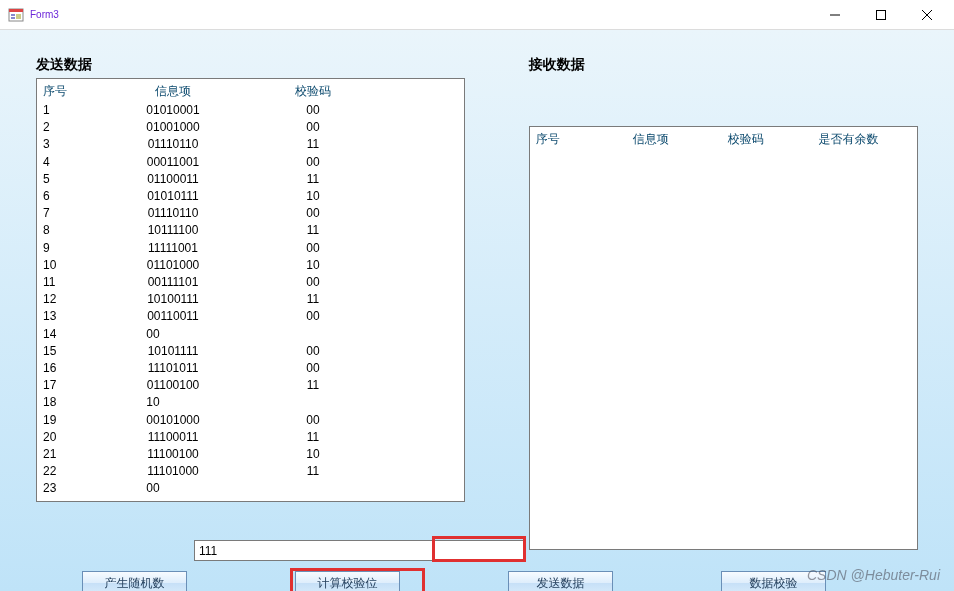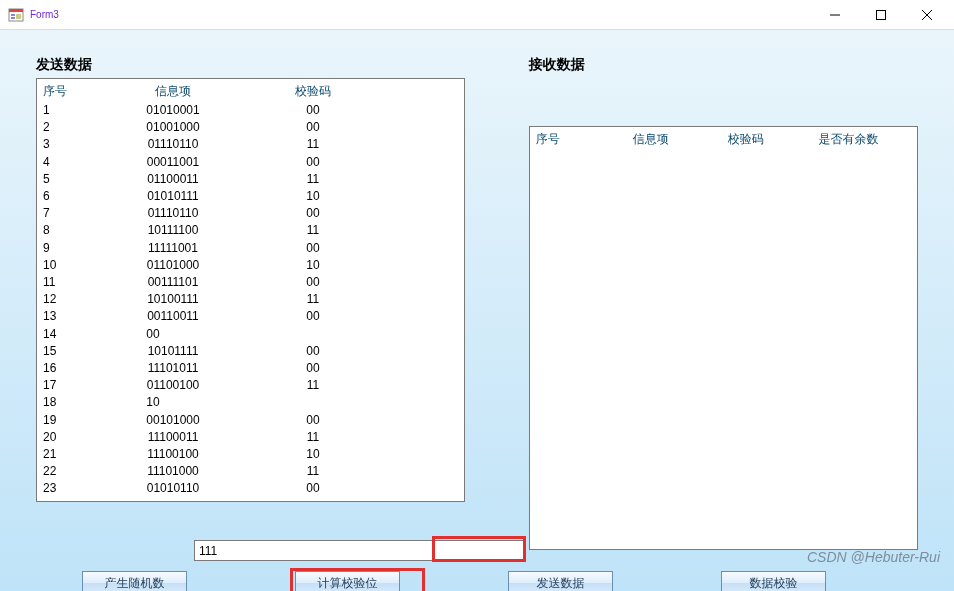--- a/index.html
+++ b/index.html
@@ -142,21 +142,21 @@
     font-size: 12px;
     font-family: inherit;
     display: flex;
     align-items: center;
     justify-content: center;
     cursor: pointer;
   }
   .watermark {
     position: absolute;
     right: 14px;
-    bottom: 26px;
+    bottom: 8px;
     color: rgba(70,70,80,0.55);
     font-size: 14px;
     font-style: italic;
   }
   
   .listbox-inner::-webkit-scrollbar { width: 17px; }
   .listbox-inner::-webkit-scrollbar-track { background: #f0f0f0; }
   .listbox-inner::-webkit-scrollbar-thumb { background: #c8c8c8; border: 1px solid #a8a8a8; }
   .listbox-inner::-webkit-scrollbar-button {
     background: #f0f0f0; height: 17px; border: 1px solid #c9c9c9;
@@ -312,21 +312,20 @@
                 <div class="s-col2">11100100</div>
                 <div class="s-col3">10</div>
               </div>
               <div class="row">
                 <div class="s-col1">22</div>
                 <div class="s-col2">11101000</div>
                 <div class="s-col3">11</div>
               </div>
               <div class="row">
                 <div class="s-col1">23</div>
-                <div class="s-col2">01010110</div>
                 <div class="s-col3">00</div>
               </div>
             </div>
         </div>
       </div>
     </div>
 
     <div class="panel panel-right">
       <div class="panel-label">接收数据</div>
       <div class="listbox">

